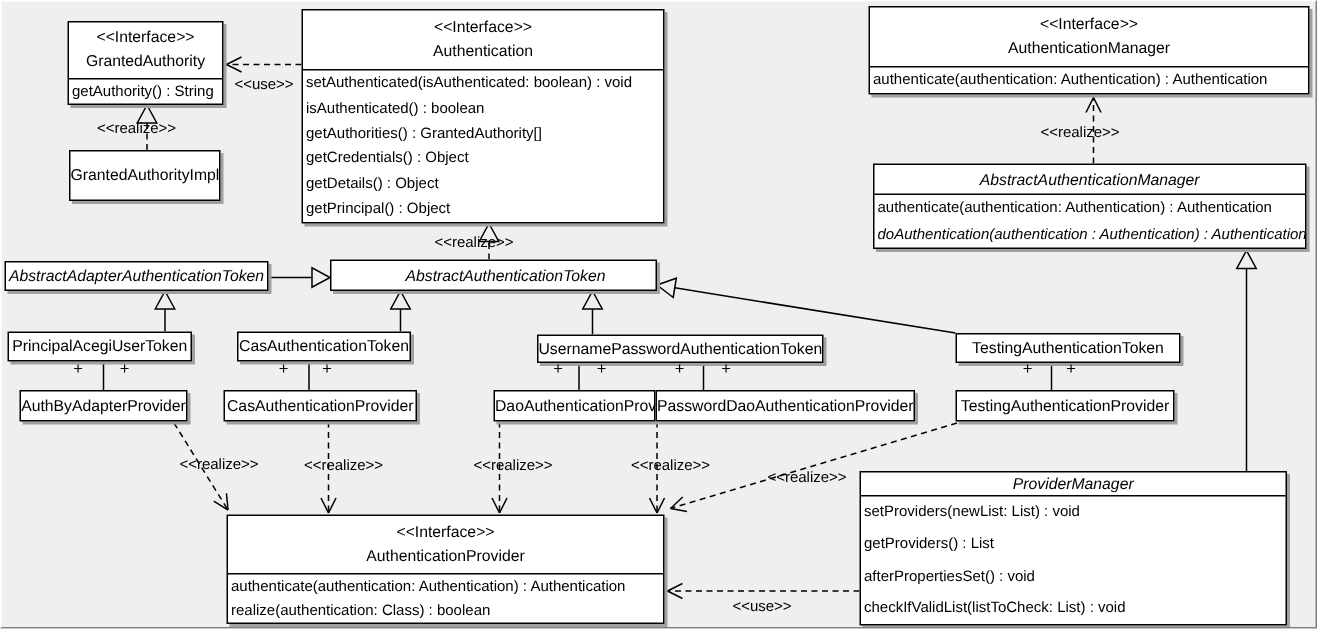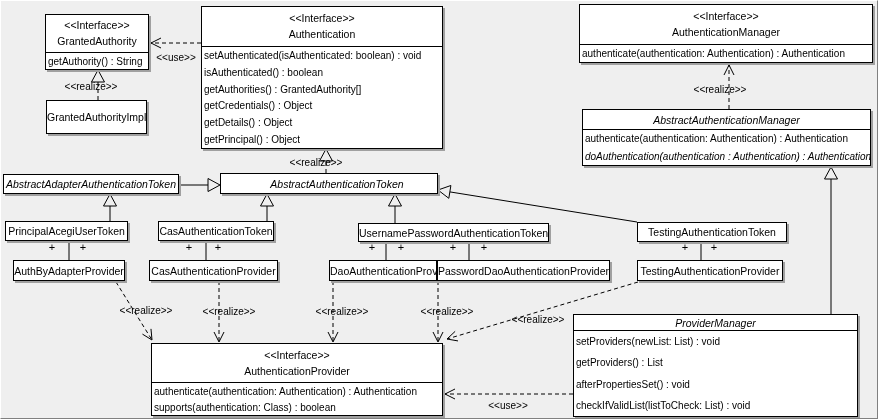--- a/index.html
+++ b/index.html
@@ -256,21 +256,21 @@
           <div class="uml-name">TestingAuthenticationProvider</div>
         </div>
       </div>
       <div class="uml-class" style="left: 150px; top: 342px; width: 292px; height: 73px;">
         <div class="uml-title" style="height: 38px;">
           <div class="uml-stereotype">&lt;&lt;Interface&gt;&gt;</div>
           <div class="uml-name">AuthenticationProvider</div>
         </div>
         <div class="uml-methods">
           <div class="uml-method">authenticate(authentication: Authentication) : Authentication</div>
-          <div class="uml-method">supports(authentication: Class) : boolean</div>
+          <div class="uml-method">realize(authentication: Class) : boolean</div>
         </div>
       </div>
       <div class="uml-class" style="left: 572px; top: 313px; width: 285px; height: 103px;">
         <div class="uml-title" style="height: 15px; font-style: italic;">
           <div class="uml-name">ProviderManager</div>
         </div>
         <div class="uml-methods">
           <div class="uml-method">setProviders(newList: List) : void</div>
           <div class="uml-method">getProviders() : List</div>
           <div class="uml-method">afterPropertiesSet() : void</div>

